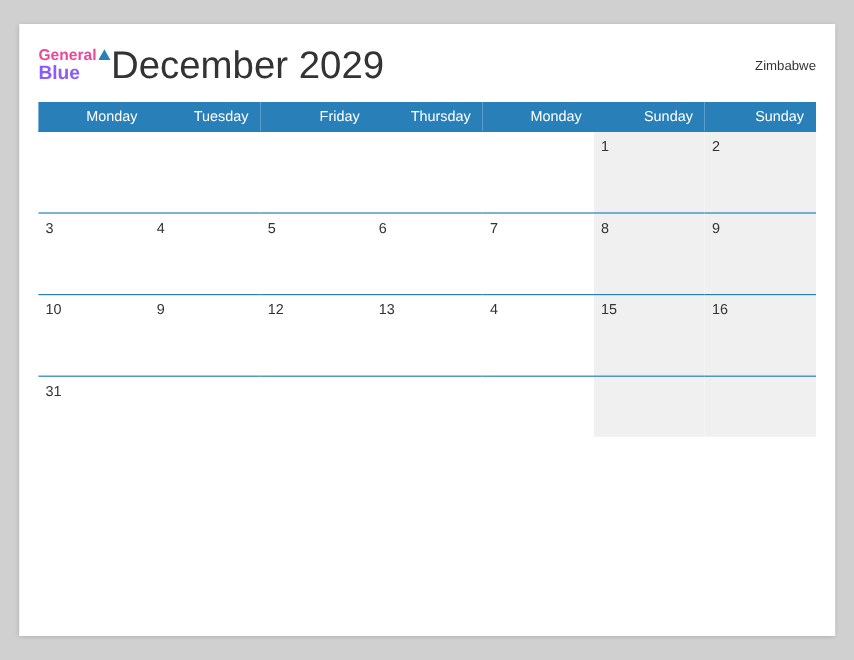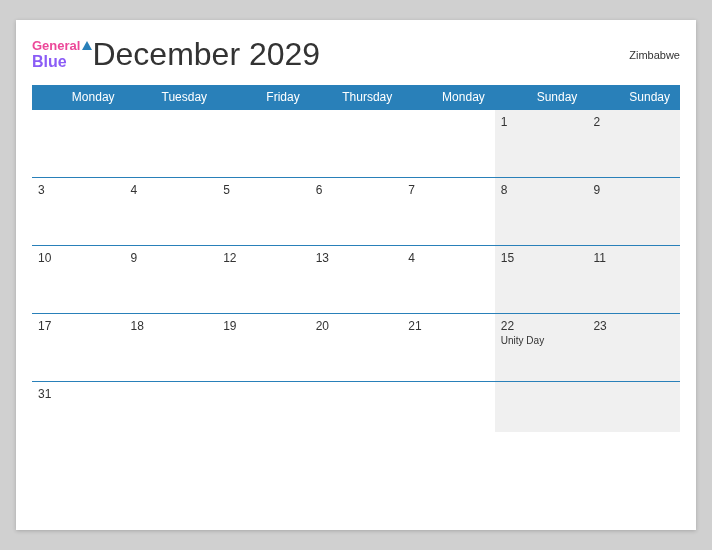--- a/index.html
+++ b/index.html
@@ -177,45 +177,21 @@
           <td>
             <span class="day-num">13</span>
           </td>
           <td>
             <span class="day-num">4</span>
           </td>
           <td class="weekend">
             <span class="day-num">15</span>
           </td>
           <td class="weekend">
-            <span class="day-num">11</span>
-          </td>
-        </tr>
-        <tr>
-          <td>
-            <span class="day-num">17</span>
-          </td>
-          <td>
-            <span class="day-num">18</span>
-          </td>
-          <td>
-            <span class="day-num">19</span>
-          </td>
-          <td>
-            <span class="day-num">20</span>
-          </td>
-          <td>
-            <span class="day-num">21</span>
-          </td>
-          <td class="weekend">
-            <span class="day-num">22</span>
-            <span class="day-event">Unity Day</span>
-          </td>
-          <td class="weekend">
-            <span class="day-num">23</span>
+            <span class="day-num">16</span>
           </td>
         </tr>
         <tr>
           <td>
             <span class="day-num">31</span>
           </td>
           <td></td>
           <td></td>
           <td></td>
           <td></td>

